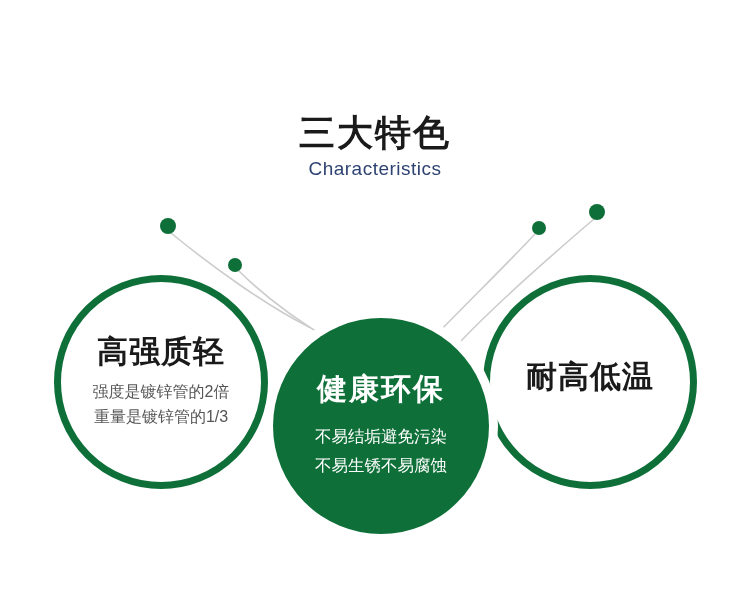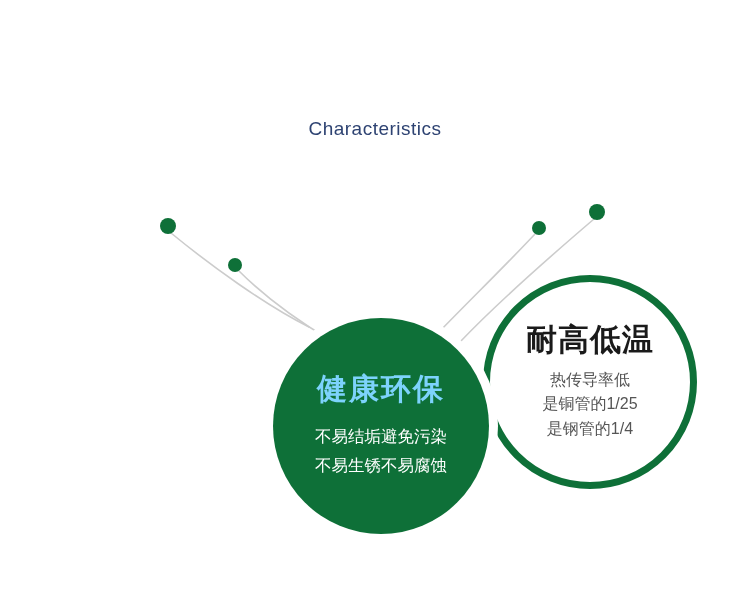--- a/index.html
+++ b/index.html
@@ -87,21 +87,21 @@
 
   .c-title {
     font-size: 31px;
     font-weight: bold;
     color: #1a1a1a;
     letter-spacing: 1px;
     line-height: 1.15;
     margin: 0 0 10px 0;
   }
   .c-title.on-green {
-    color: #7dd3fc;
+    color: #ffffff;
     font-size: 30px;
     letter-spacing: 2px;
     margin-bottom: 16px;
   }
   .c-lines {
     font-size: 16px;
     color: #555555;
     line-height: 1.55;
   }
   .c-lines.on-green {
@@ -110,46 +110,49 @@
     line-height: 1.75;
   }
   .c-lines div { white-space: nowrap; }
 </style>
 </head>
 <body>
 
 <div id="stage">
 
   <div class="header">
+    <div class="header-title">三大特色</div>
     <div class="header-subtitle">Characteristics</div>
   </div>
 
   <svg class="deco-layer" viewBox="0 0 750 599" width="750" height="599">
     <g id="connector-group">
         <path d="M 171 233 C 210 265 265 305 309 327" fill="none" stroke="#cccccc" stroke-width="1.6" stroke-linecap="round"></path>
         <path d="M 239 271 C 268 300 300 322 330 340" fill="none" stroke="#cccccc" stroke-width="1.6" stroke-linecap="round"></path>
         <path d="M 535 234 C 505 266 470 300 441 330" fill="none" stroke="#cccccc" stroke-width="1.6" stroke-linecap="round"></path>
         <path d="M 594 219 C 553 254 500 300 460 342" fill="none" stroke="#cccccc" stroke-width="1.6" stroke-linecap="round"></path>
       </g>
     <g id="dot-group">
         <circle cx="168" cy="226" r="8" fill="#0e7038"></circle>
         <circle cx="235" cy="265" r="7" fill="#0e7038"></circle>
         <circle cx="539" cy="228" r="7" fill="#0e7038"></circle>
         <circle cx="597" cy="212" r="8" fill="#0e7038"></circle>
       </g>
   </svg>
 
+  <div class="circle circle-outline circle-left">
+    <div class="c-title">高强质轻</div>
+    <div class="c-lines">
+      <div>强度是镀锌管的2倍</div>
+      <div>重量是镀锌管的1/3</div>
+    </div>
+  </div>
 
   <div class="circle circle-outline circle-right">
     <div class="c-title">耐高低温</div>
-    <div class="c-lines">
-      <div>热传导率低</div>
-      <div>是铜管的1/25</div>
-      <div>是钢管的1/4</div>
-    </div>
   </div>
 
   <div class="circle circle-center">
     <div class="c-title on-green">健康环保</div>
     <div class="c-lines on-green">
       <div>不易结垢避免污染</div>
       <div>不易生锈不易腐蚀</div>
     </div>
   </div>
 

